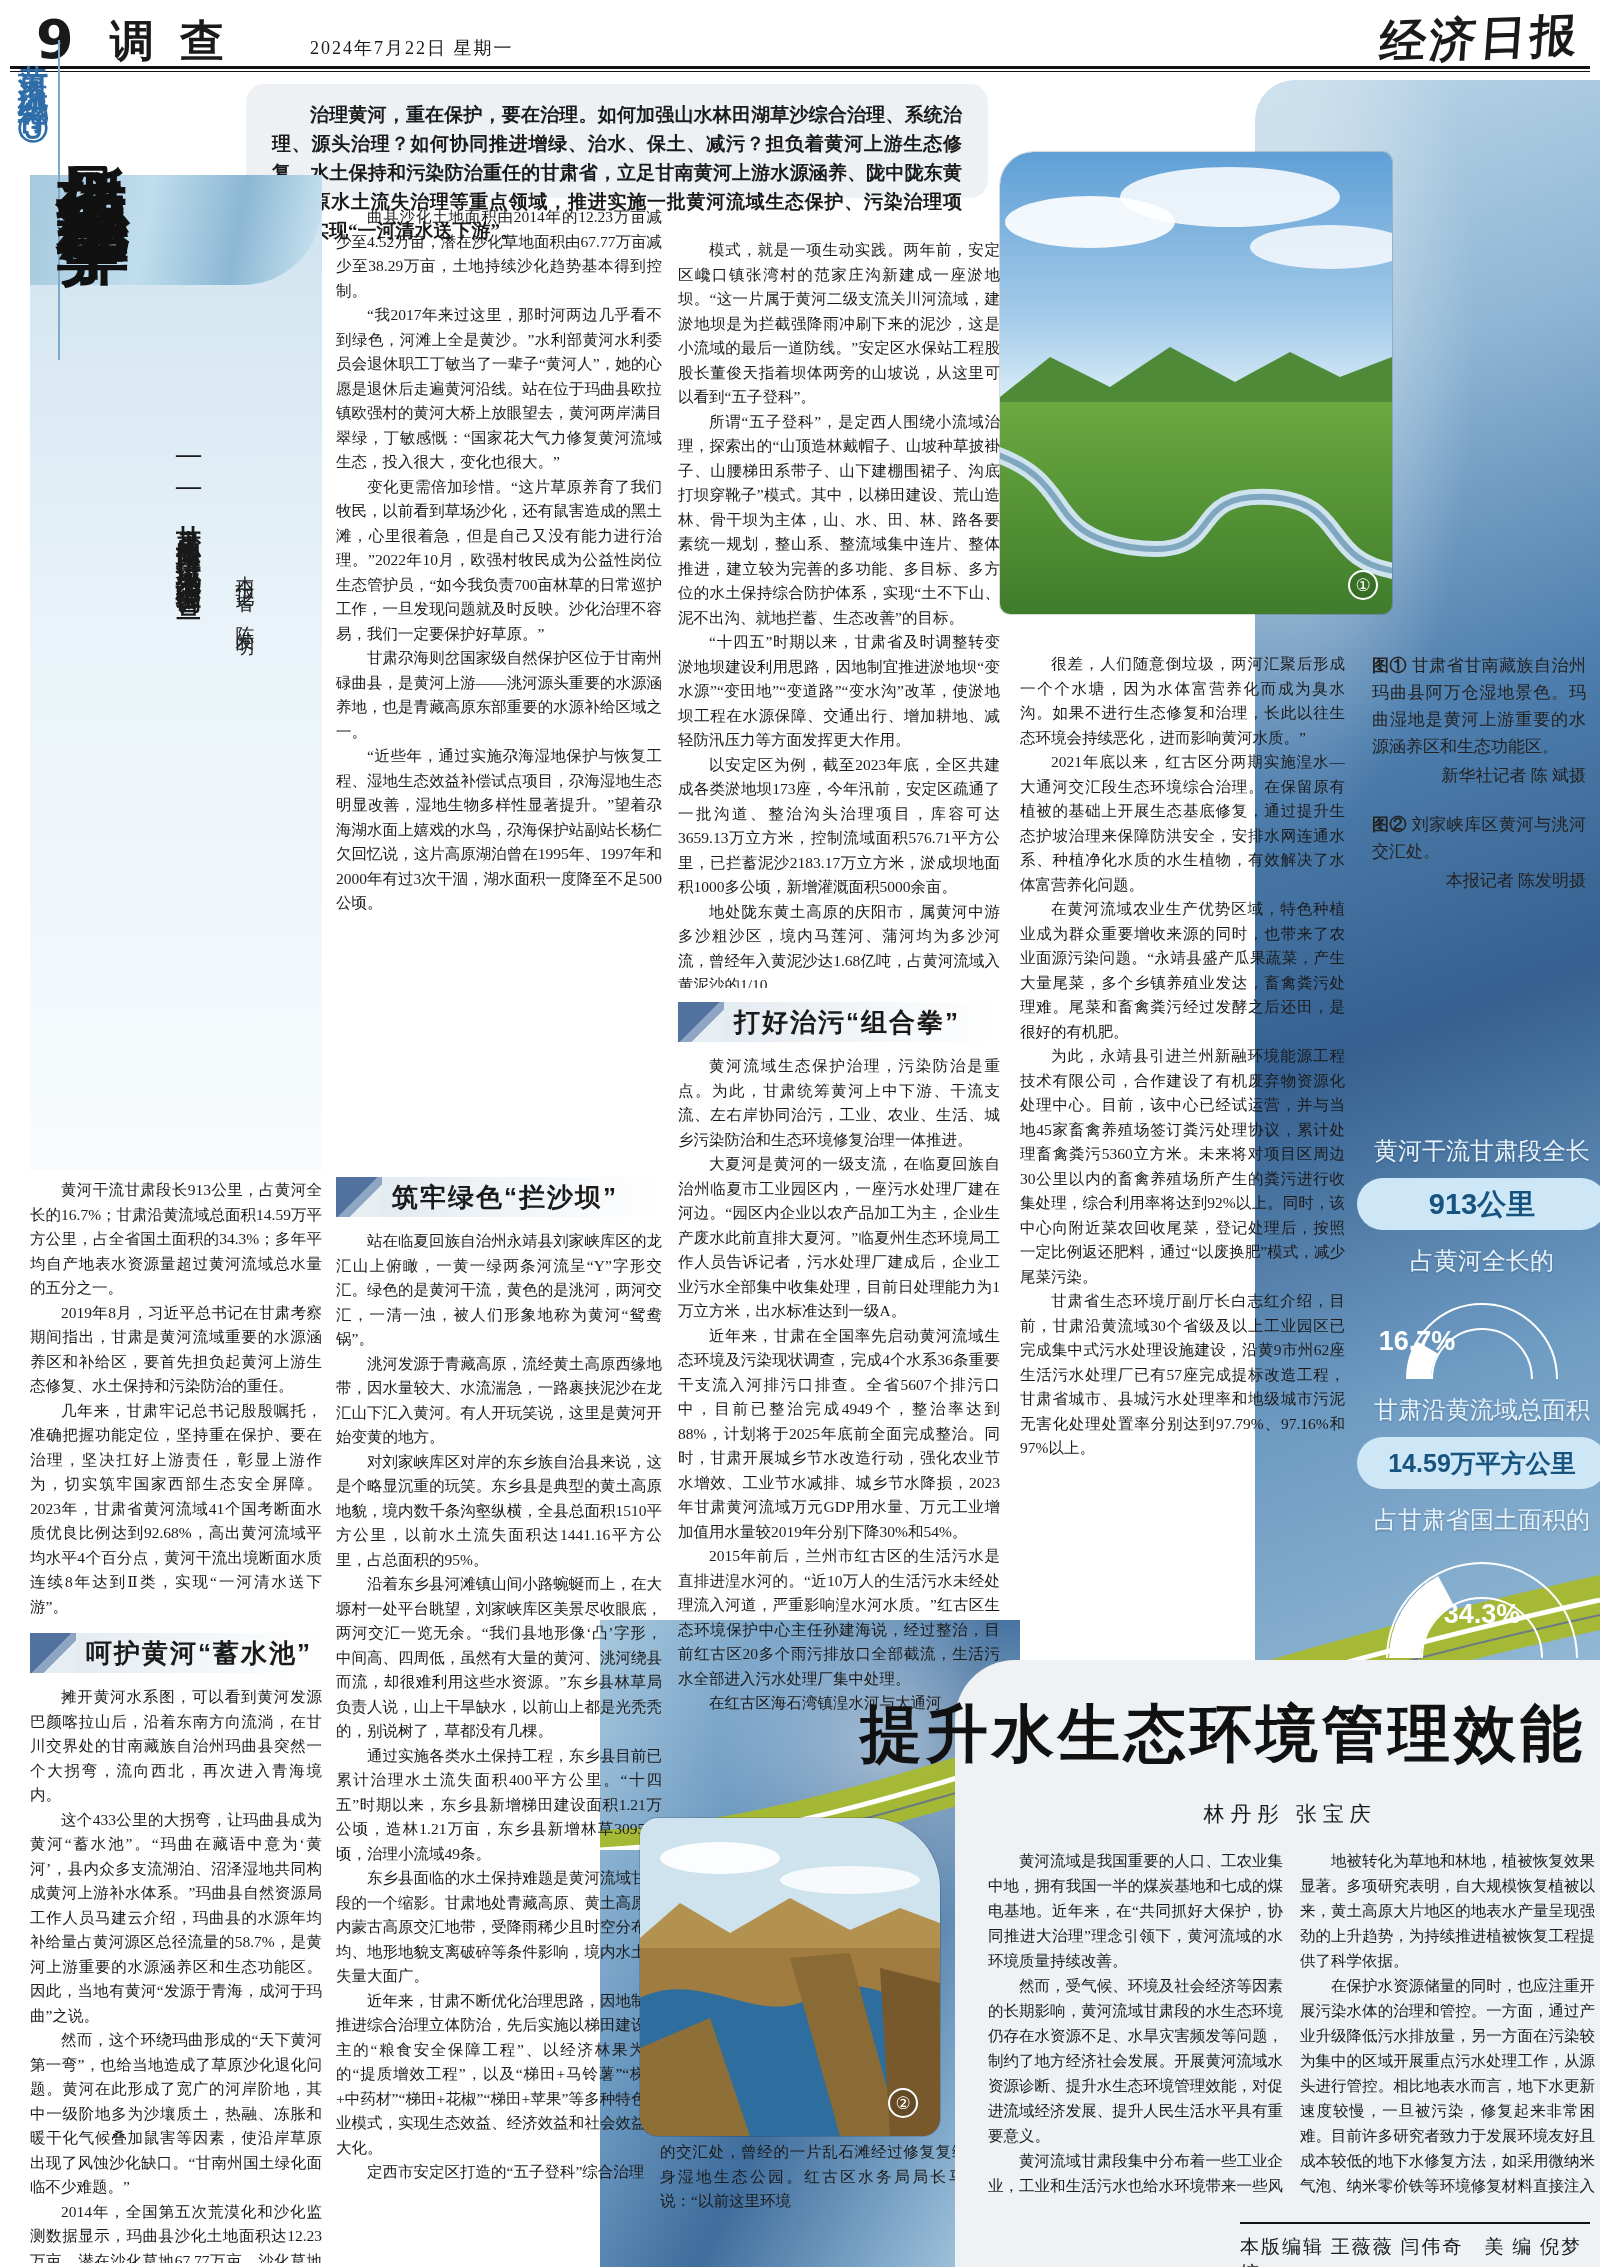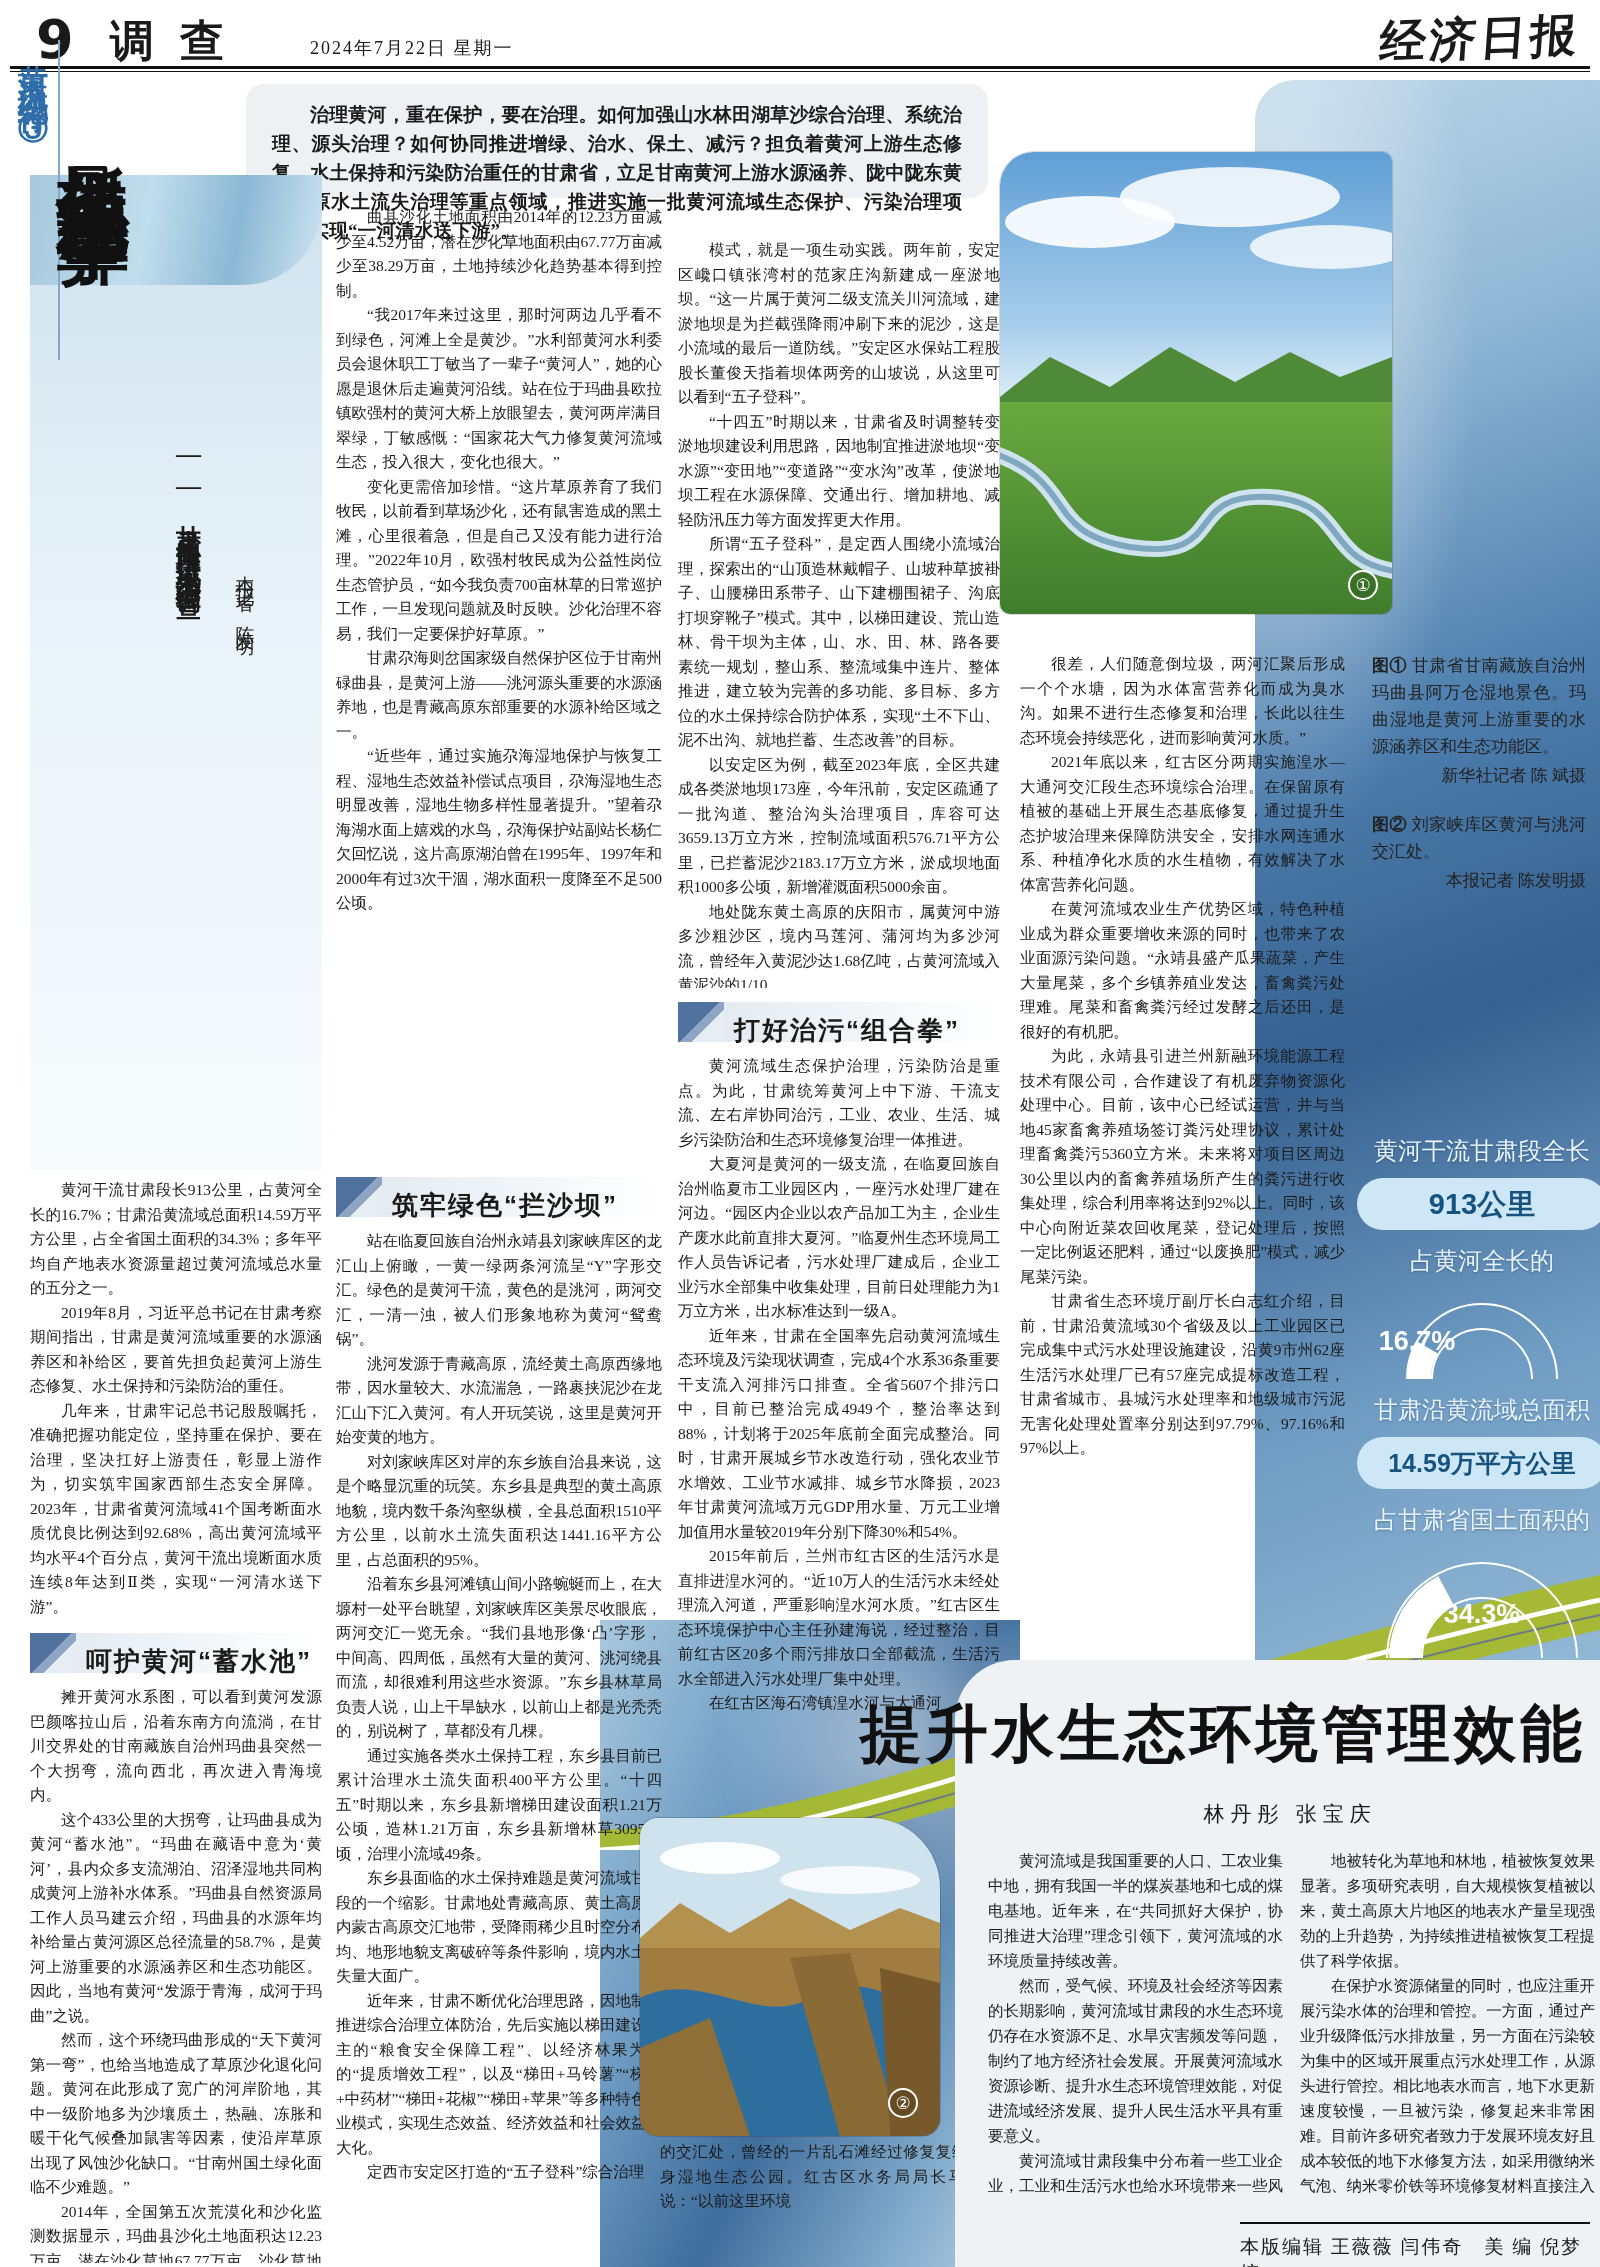--- a/index.html
+++ b/index.html
@@ -52,21 +52,21 @@
 
   
   .col { font-size:15.5px; line-height:24.5px; text-align:justify; overflow:hidden; }
   .col p { text-indent:2em; }
   .c1 { left:30px;  top:1178px; width:292px; height:1085px; }
   .c2 { left:336px; top:205px;  width:326px; height:2058px; }
   .c3 { left:678px; top:238px;  width:322px; height:1570px; }
   .c4 { left:1020px;top:652px;  width:325px; height:1104px; }
   .c3tail { left:660px; top:2140px; width:340px; height:123px; font-size:15.5px; line-height:24.5px; text-align:justify; overflow:hidden;}
   .clip { overflow:hidden; }
-  .sechead { display:flex; align-items:flex-end; gap:10px; margin:14px 0 12px 0; height:40px;
+  .sechead { display:flex; align-items:center; gap:10px; margin:14px 0 12px 0; height:40px;
     background:linear-gradient(90deg,#dfe7ee 0%,#f6f9fb 70%,rgba(246,249,251,0) 100%); }
   .wedge { width:46px; height:40px; flex:0 0 46px;
     background:linear-gradient(135deg,#51729f 0%,#51729f 48%,#8ea6c4 48%,#8ea6c4 62%,#e6edf3 62%); }
   .sechead b { font-size:26px; letter-spacing:2px; font-family:"Liberation Sans","DejaVu Sans",sans-serif; }
 
   
   .photo1 { left:1000px; top:152px; width:392px; height:462px; border-radius:34px 10px 10px 10px;
             overflow:hidden; box-shadow:0 0 0 1px rgba(0,0,0,.15); }
   .badge { position:absolute; width:30px; height:30px; border:2px solid #fff; border-radius:50%;
            color:#fff; font-size:17px; line-height:27px; text-align:center;
@@ -178,22 +178,22 @@
       <p class="para">通过实施各类水土保持工程，东乡县目前已累计治理水土流失面积400平方公里。“十四五”时期以来，东乡县新增梯田建设面积1.21万公顷，造林1.21万亩，东乡县新增林草3095公顷，治理小流域49条。</p>
       <p class="para">东乡县面临的水土保持难题是黄河流域甘肃段的一个缩影。甘肃地处青藏高原、黄土高原和内蒙古高原交汇地带，受降雨稀少且时空分布不均、地形地貌支离破碎等条件影响，境内水土流失量大面广。</p>
       <p class="para">近年来，甘肃不断优化治理思路，因地制宜推进综合治理立体防治，先后实施以梯田建设为主的“粮食安全保障工程”、以经济林果为主的“提质增效工程”，以及“梯田+马铃薯”“梯田+中药材”“梯田+花椒”“梯田+苹果”等多种特色产业模式，实现生态效益、经济效益和社会效益最大化。</p>
       <p class="para">定西市安定区打造的“五子登科”综合治理</p>
     </div>
 </div>
 
 <div class="abs col c3">
   <div class="clip" style="height:750px">
       <p class="para">模式，就是一项生动实践。两年前，安定区巉口镇张湾村的范家庄沟新建成一座淤地坝。“这一片属于黄河二级支流关川河流域，建淤地坝是为拦截强降雨冲刷下来的泥沙，这是小流域的最后一道防线。”安定区水保站工程股股长董俊天指着坝体两旁的山坡说，从这里可以看到“五子登科”。</p>
+      <p class="para">所谓“五子登科”，是定西人围绕小流域治理，探索出的“山顶造林戴帽子、山坡种草披褂子、山腰梯田系带子、山下建棚围裙子、沟底打坝穿靴子”模式。其中，以梯田建设、荒山造林、骨干坝为主体，山、水、田、林、路各要素统一规划，整山系、整流域集中连片、整体推进，建立较为完善的多功能、多目标、多方位的水土保持综合防护体系，实现“土不下山、泥不出沟、就地拦蓄、生态改善”的目标。</p>
       <p class="para">“十四五”时期以来，甘肃省及时调整转变淤地坝建设利用思路，因地制宜推进淤地坝“变水源”“变田地”“变道路”“变水沟”改革，使淤地坝工程在水源保障、交通出行、增加耕地、减轻防汛压力等方面发挥更大作用。</p>
-      <p class="para">所谓“五子登科”，是定西人围绕小流域治理，探索出的“山顶造林戴帽子、山坡种草披褂子、山腰梯田系带子、山下建棚围裙子、沟底打坝穿靴子”模式。其中，以梯田建设、荒山造林、骨干坝为主体，山、水、田、林、路各要素统一规划，整山系、整流域集中连片、整体推进，建立较为完善的多功能、多目标、多方位的水土保持综合防护体系，实现“土不下山、泥不出沟、就地拦蓄、生态改善”的目标。</p>
       <p class="para">以安定区为例，截至2023年底，全区共建成各类淤地坝173座，今年汛前，安定区疏通了一批沟道、整治沟头治理项目，库容可达3659.13万立方米，控制流域面积576.71平方公里，已拦蓄泥沙2183.17万立方米，淤成坝地面积1000多公顷，新增灌溉面积5000余亩。</p>
       <p class="para">地处陇东黄土高原的庆阳市，属黄河中游多沙粗沙区，境内马莲河、蒲河均为多沙河流，曾经年入黄泥沙达1.68亿吨，占黄河流域入黄泥沙的1/10。</p>
     </div>
   <div class="sechead">
       <span class="wedge"></span>
       <b>打好治污“组合拳”</b>
     </div>
   <div class="clip">
       <p class="para">黄河流域生态保护治理，污染防治是重点。为此，甘肃统筹黄河上中下游、干流支流、左右岸协同治污，工业、农业、生活、城乡污染防治和生态环境修复治理一体推进。</p>
       <p class="para">大夏河是黄河的一级支流，在临夏回族自治州临夏市工业园区内，一座污水处理厂建在河边。“园区内企业以农产品加工为主，企业生产废水此前直排大夏河。”临夏州生态环境局工作人员告诉记者，污水处理厂建成后，企业工业污水全部集中收集处理，目前日处理能力为1万立方米，出水标准达到一级A。</p>

